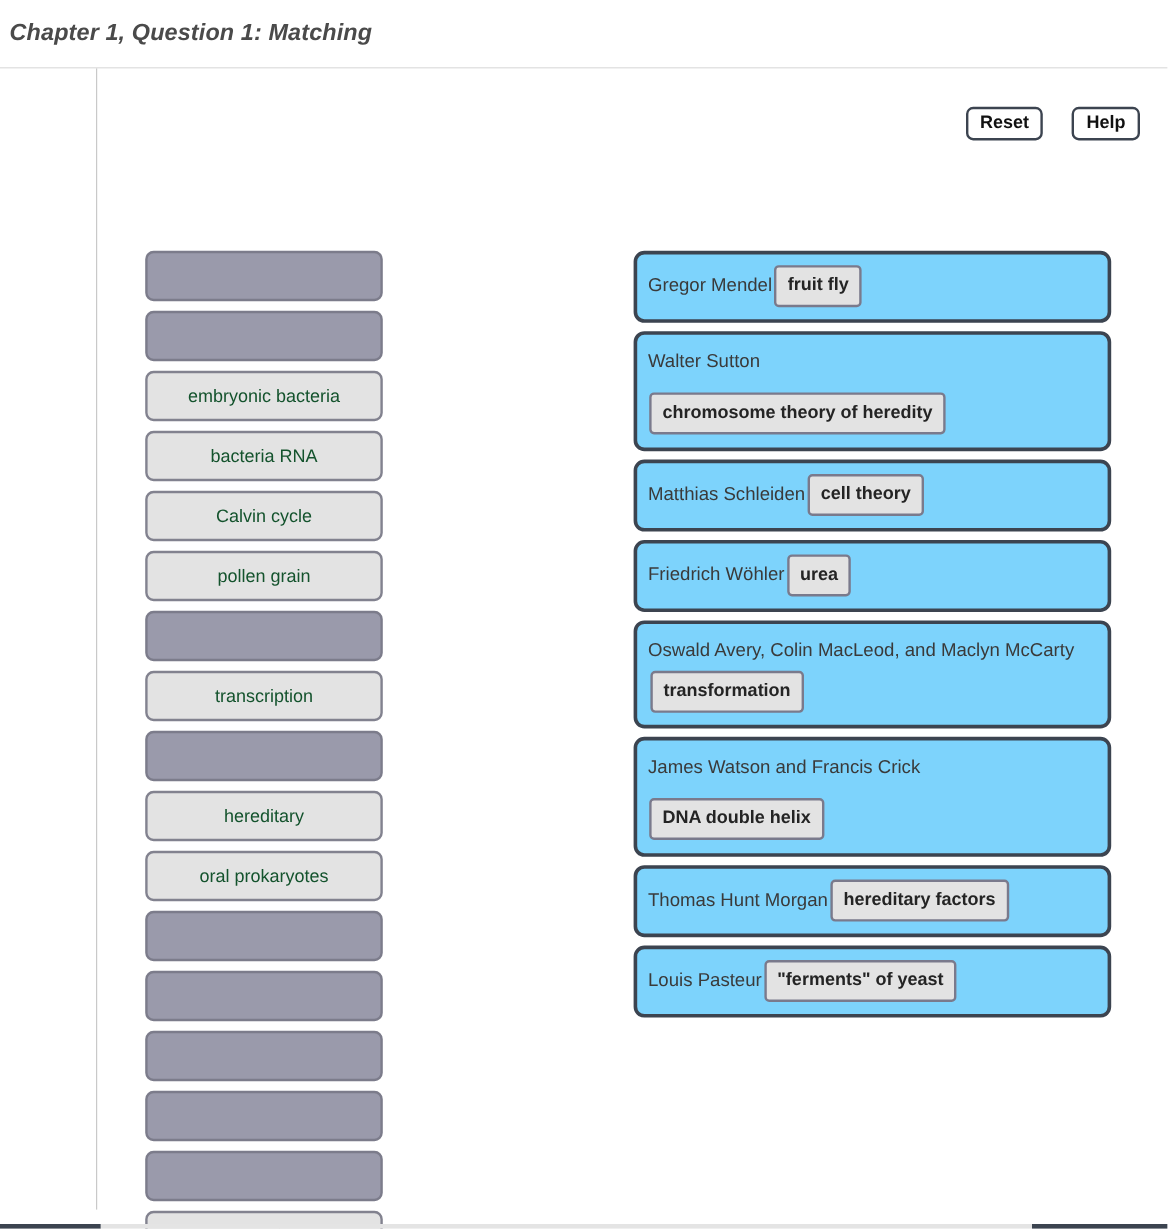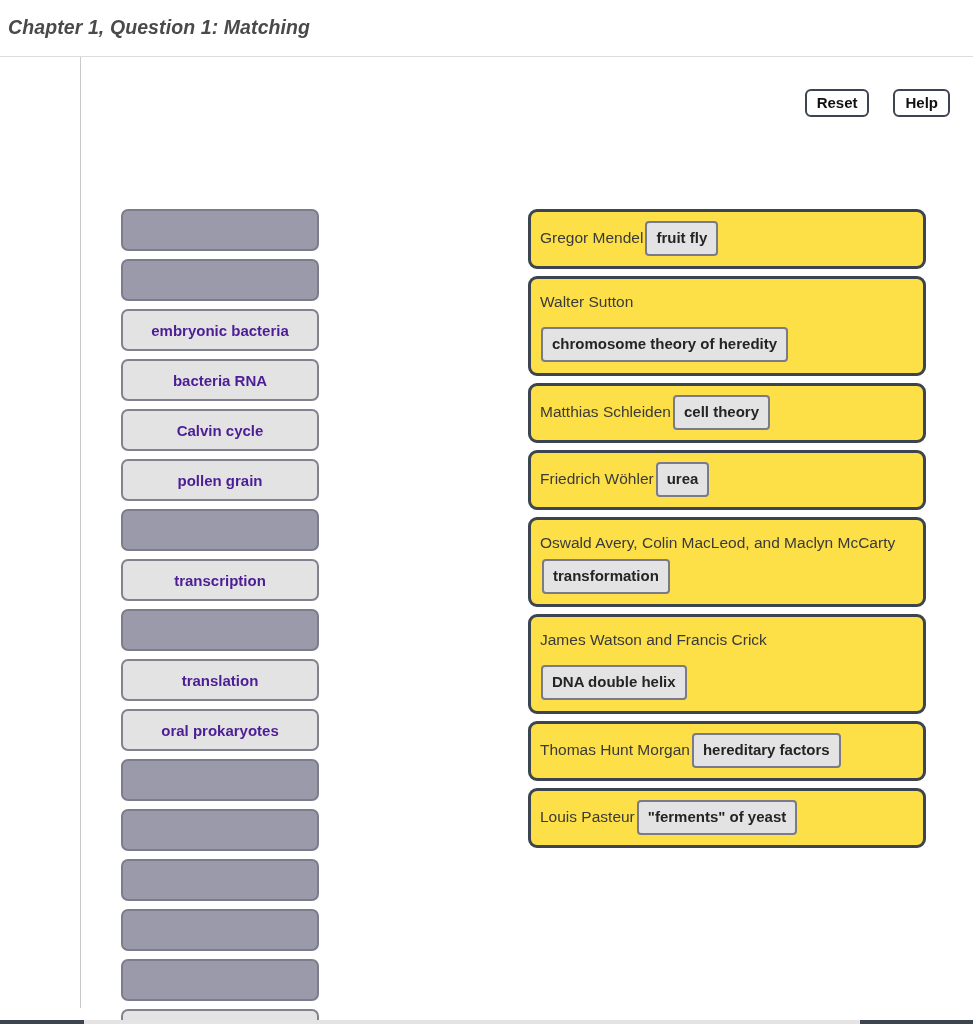--- a/index.html
+++ b/index.html
@@ -106,43 +106,43 @@
     width: 198px;
     height: 42px;
     margin-bottom: 8px;
     border-radius: 7px;
     border: 2px solid #82828f;
     background: #e3e3e3;
     display: flex;
     align-items: center;
     justify-content: center;
     font-size: 15px;
-    font-weight: bold;
-    color: #4c1d95;
+    font-weight: normal;
+    color: #14532d;
     cursor: pointer;
     user-select: none;
   }
   .bank-tile.is-empty {
     background: #9a9aab;
     border-color: #7c7c8b;
   }
 
   .targets-column {
     position: absolute;
     left: 528px;
     top: 152px;
     width: 398px;
   }
   .match-card {
     box-sizing: border-box;
     width: 398px;
     margin-bottom: 7px;
     border: 3px solid #3c4450;
     border-radius: 9px;
-    background: #fde047;
+    background: #7dd3fc;
     padding: 8px 9px 9px;
     font-size: 15.5px;
     color: #333333;
     line-height: 30px;
   }
   .match-card .prompt-text {
     color: #3a3a3a;
   }
   .answer-chip {
     display: inline-block;
@@ -200,21 +200,21 @@
         </div>
         <div class="bank-tile">
           <span>pollen grain</span>
         </div>
         <div class="bank-tile is-empty"></div>
         <div class="bank-tile">
           <span>transcription</span>
         </div>
         <div class="bank-tile is-empty"></div>
         <div class="bank-tile">
-          <span>translation</span>
+          <span>hereditary</span>
         </div>
         <div class="bank-tile">
           <span>oral prokaryotes</span>
         </div>
         <div class="bank-tile is-empty"></div>
         <div class="bank-tile is-empty"></div>
         <div class="bank-tile is-empty"></div>
         <div class="bank-tile is-empty"></div>
         <div class="bank-tile is-empty"></div>
         <div class="bank-tile">

